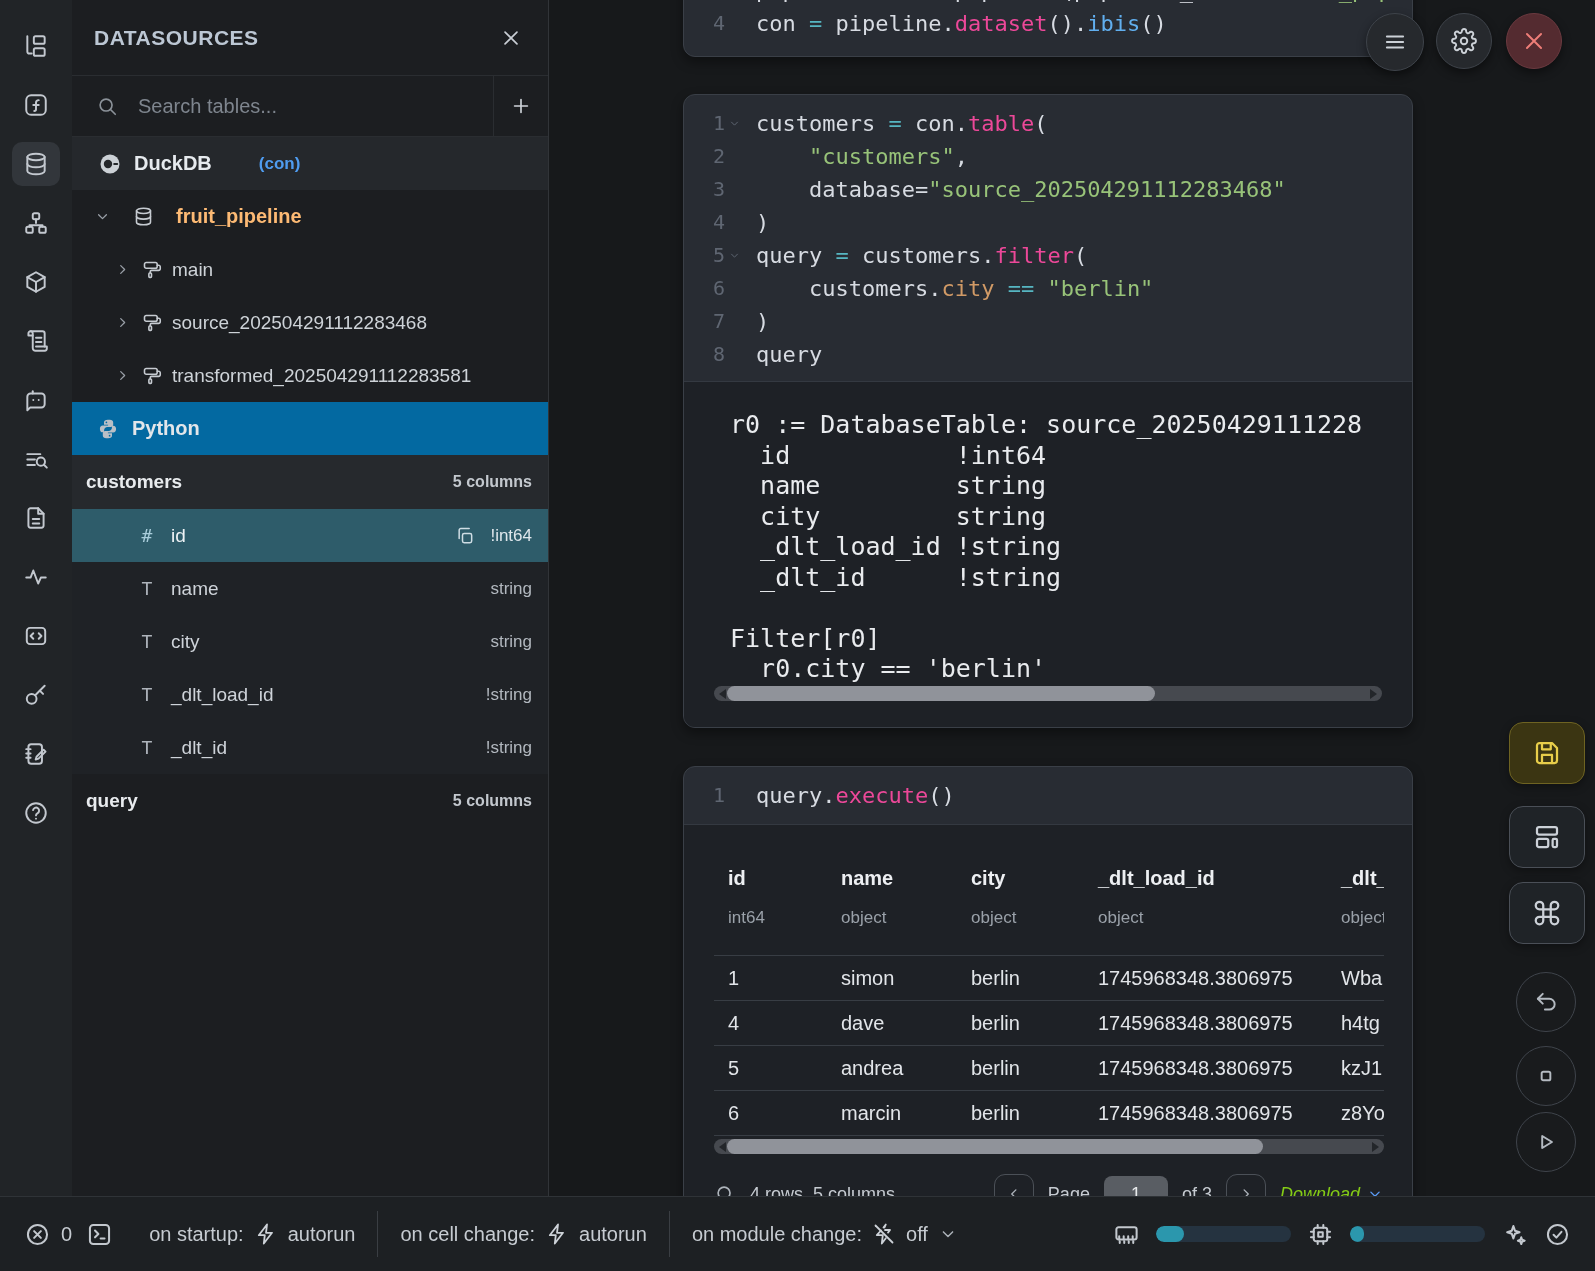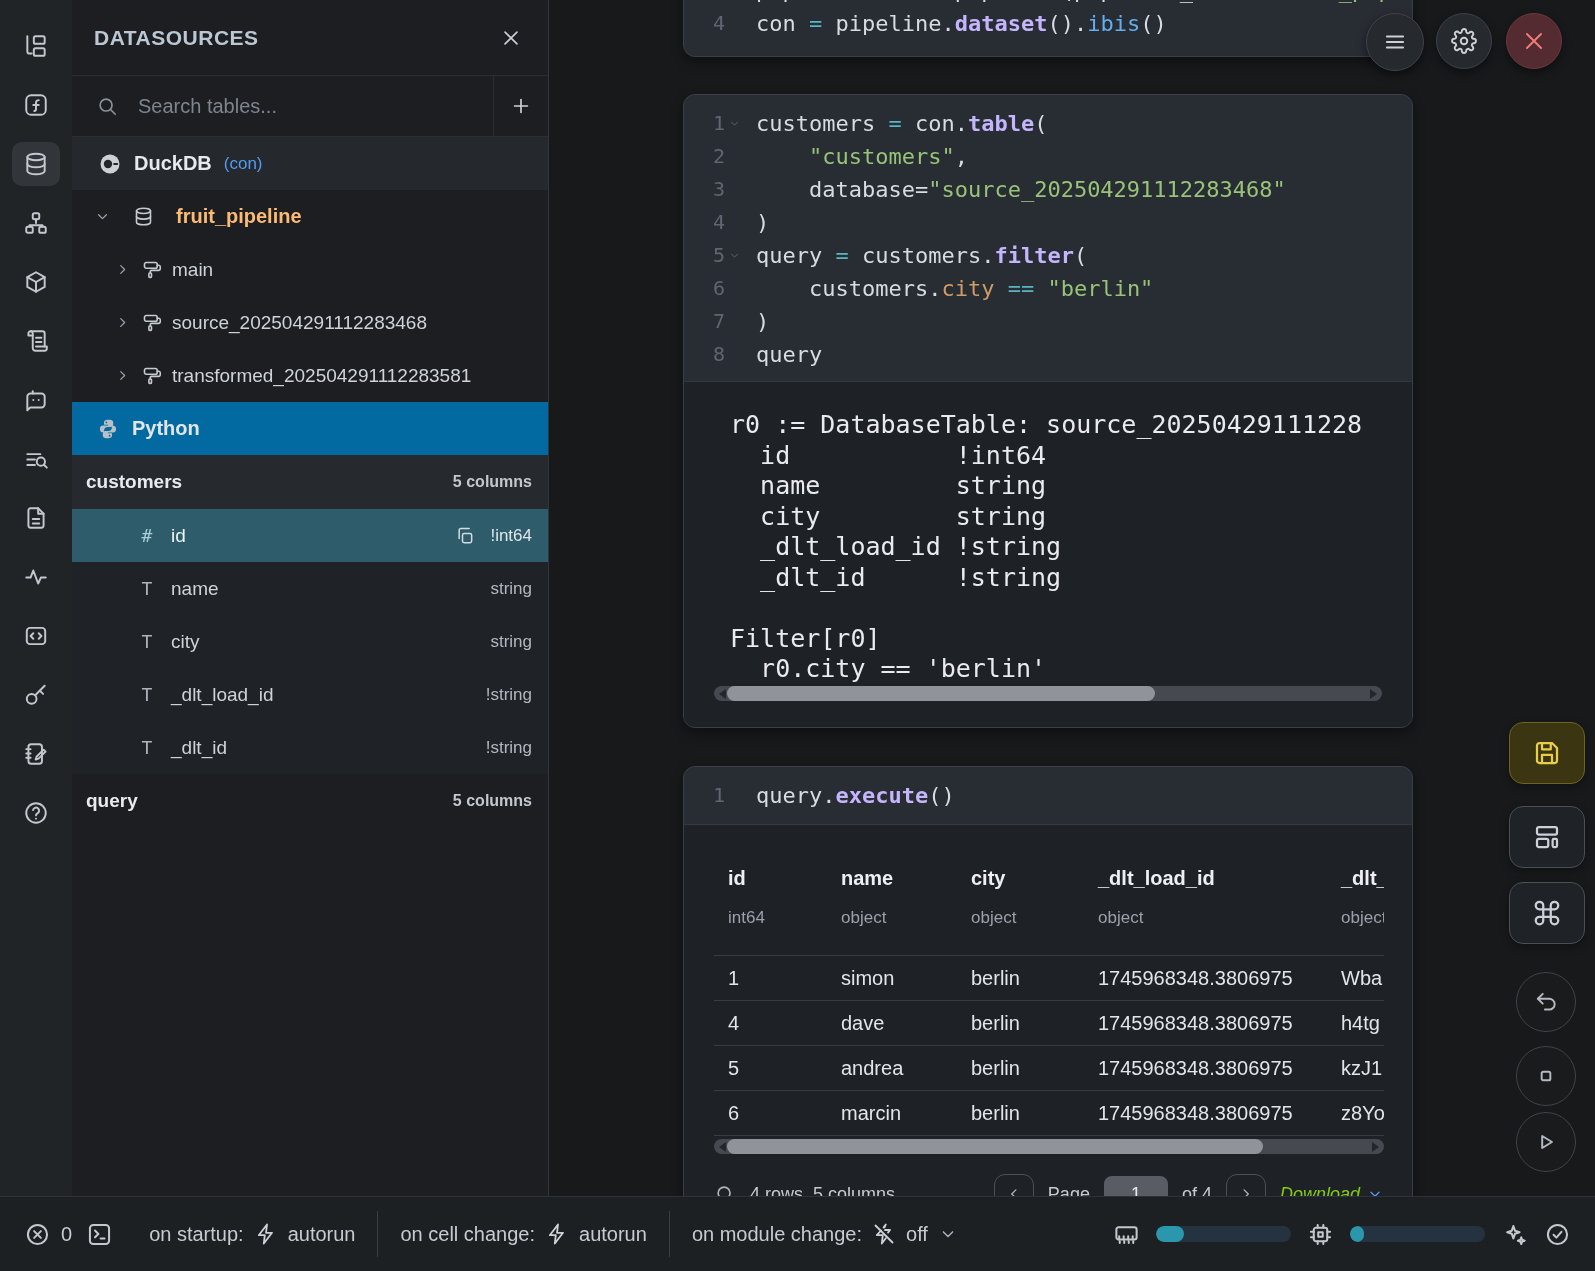--- a/index.html
+++ b/index.html
@@ -25,21 +25,21 @@
   .search-body{flex:1;display:flex;align-items:center;gap:18px;padding-left:24px;}
   .search-body .icon{width:22px;height:22px;color:#8b9299;}
   .search-input{flex:1;background:transparent;border:none;outline:none;font-family:"Liberation Sans",sans-serif;
                 font-size:20px;color:#d5d9de;}
   .search-input::placeholder{color:#7e858e;}
   .add-btn{width:54px;border-left:1px solid #2a2d31;display:flex;align-items:center;justify-content:center;color:#cfd4da;cursor:pointer;}
   .add-btn .icon{width:22px;height:22px;}
   .conn-row{height:53px;flex:none;background:#25282c;display:flex;align-items:center;gap:12px;padding-left:26px;}
   .conn-row .icon{width:24px;height:24px;}
   .conn-name{font-size:20px;font-weight:bold;color:#e6eaee;}
-  .conn-badge{font-size:17px;font-weight:normal;color:#4f9cf0;}
+  .conn-badge{font-size:17px;font-weight:bold;color:#4f9cf0;margin-left:35px;}
   .tree-row{height:53px;flex:none;display:flex;align-items:center;gap:10px;font-size:19px;color:#ced3d8;cursor:pointer;}
   .tree-row .chev{width:17px;height:17px;color:#9aa0a8;}
   .tree-row .obj{width:21px;height:21px;color:#c6cbd1;}
   .root-row{padding-left:22px;font-weight:bold;font-size:20px;color:#fdba74;gap:22px;}
   .schema-row{padding-left:42px;}
   .py-row{height:53px;flex:none;display:flex;align-items:center;gap:12px;padding-left:24px;background:#0369a1;}
   .py-row .icon{width:24px;height:24px;color:#b9bfc6;}
   .py-label{font-size:20px;font-weight:bold;color:#e2e6ea;}
   .section-head{height:54px;flex:none;background:#26292d;display:flex;align-items:center;justify-content:space-between;padding:0 16px 0 14px;}
   .section-head.plain{background:transparent;}
@@ -63,21 +63,21 @@
   .cell-1 .code{position:absolute;left:0;right:0;bottom:16px;}
   .cell-2{top:94px;height:634px;display:flex;flex-direction:column;overflow:hidden;}
   .cell-2 .code{padding:12px 0 10px;}
   .cell-3{top:766px;height:472px;display:flex;flex-direction:column;overflow:hidden;}
   .cell-3 .code{padding:12px 0;}
   .code{font-family:"DejaVu Sans Mono",monospace;font-size:22px;line-height:33px;}
   .code-line{display:flex;white-space:pre;}
   .ln{box-sizing:border-box;width:72px;flex:none;padding-left:29px;display:inline-flex;align-items:center;gap:3px;color:#5f6672;font-size:20px;}
   .fold{width:13px;height:13px;color:#5f6672;display:inline-flex;}
   .t-d{color:#d7dbe2;} .t-op{color:#56b6c2;} .t-str{color:#98c379;}
-  .t-fn{color:#c4b5fd;font-weight:bold;} .t-blue{color:#61afef;} .t-attr{color:#d19a66;}
+  .t-fn{color:#ec4899;} .t-blue{color:#61afef;} .t-attr{color:#d19a66;}
   .outbox{flex:1;background:#1e2126;border-top:1px solid #343941;position:relative;padding:28px 46px 0;box-sizing:border-box;}
   pre.out{margin:0;font-family:"DejaVu Sans Mono",monospace;font-size:25px;line-height:30.5px;color:#e9ebee;white-space:pre;overflow:hidden;}
   .hscroll{position:relative;height:15px;background:#46494f;border-radius:8px;}
   .hscroll.abs{position:absolute;left:30px;right:30px;bottom:26px;}
   .hthumb{position:absolute;top:0;bottom:0;background:#90939a;border-radius:8px;cursor:pointer;}
   .harr{position:absolute;top:2.5px;width:0;height:0;border-top:5px solid transparent;border-bottom:5px solid transparent;}
   .harr.l{left:5px;border-right:7px solid #23262a;}
   .harr.r{right:5px;border-left:7px solid #23262a;}
 
   
@@ -535,21 +535,21 @@
             <span class="spacer"></span>
             <span class="pagebtn">
                 <span class="icon">
                   <svg viewBox="0 0 24 24" fill="none" stroke="currentColor" stroke-width="1.8" stroke-linecap="round" stroke-linejoin="round">
                     <path d="M14.5 6.5L9 12l5.5 5.5"></path>
                   </svg>
                 </span>
               </span>
             <span>Page</span>
             <span class="pagepill">1</span>
-            <span>of 4</span>
+            <span>of 3</span>
             <span class="pagebtn">
                 <span class="icon">
                   <svg viewBox="0 0 24 24" fill="none" stroke="currentColor" stroke-width="1.8" stroke-linecap="round" stroke-linejoin="round">
                     <path d="M9.5 6.5l5.5 5.5-5.5 5.5"></path>
                   </svg>
                 </span>
               </span>
             <span class="dlink">
               <span>Download</span>
               <span class="icon">

